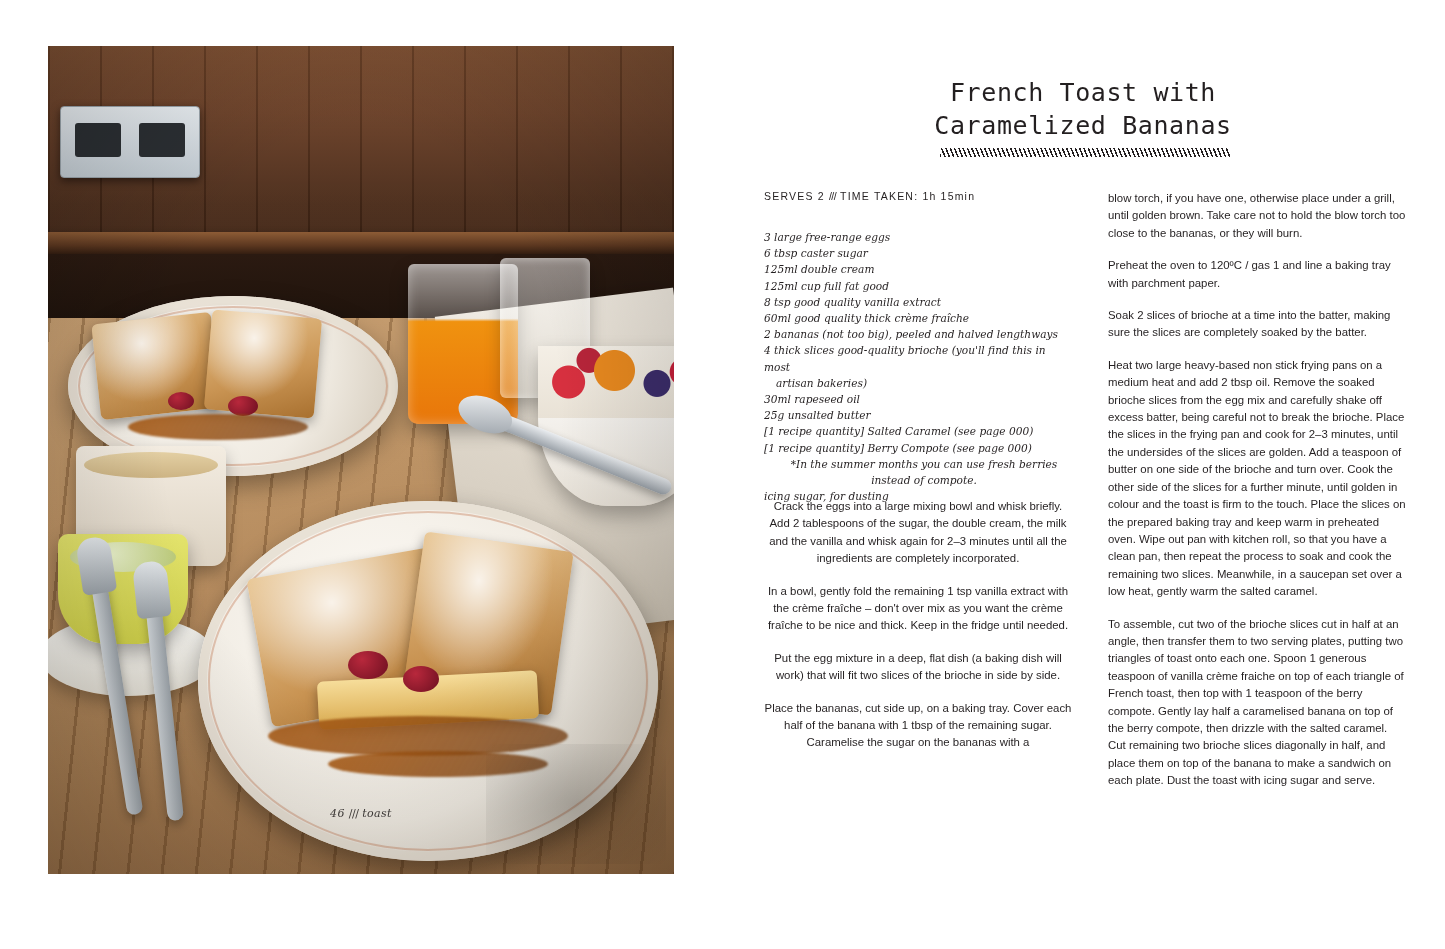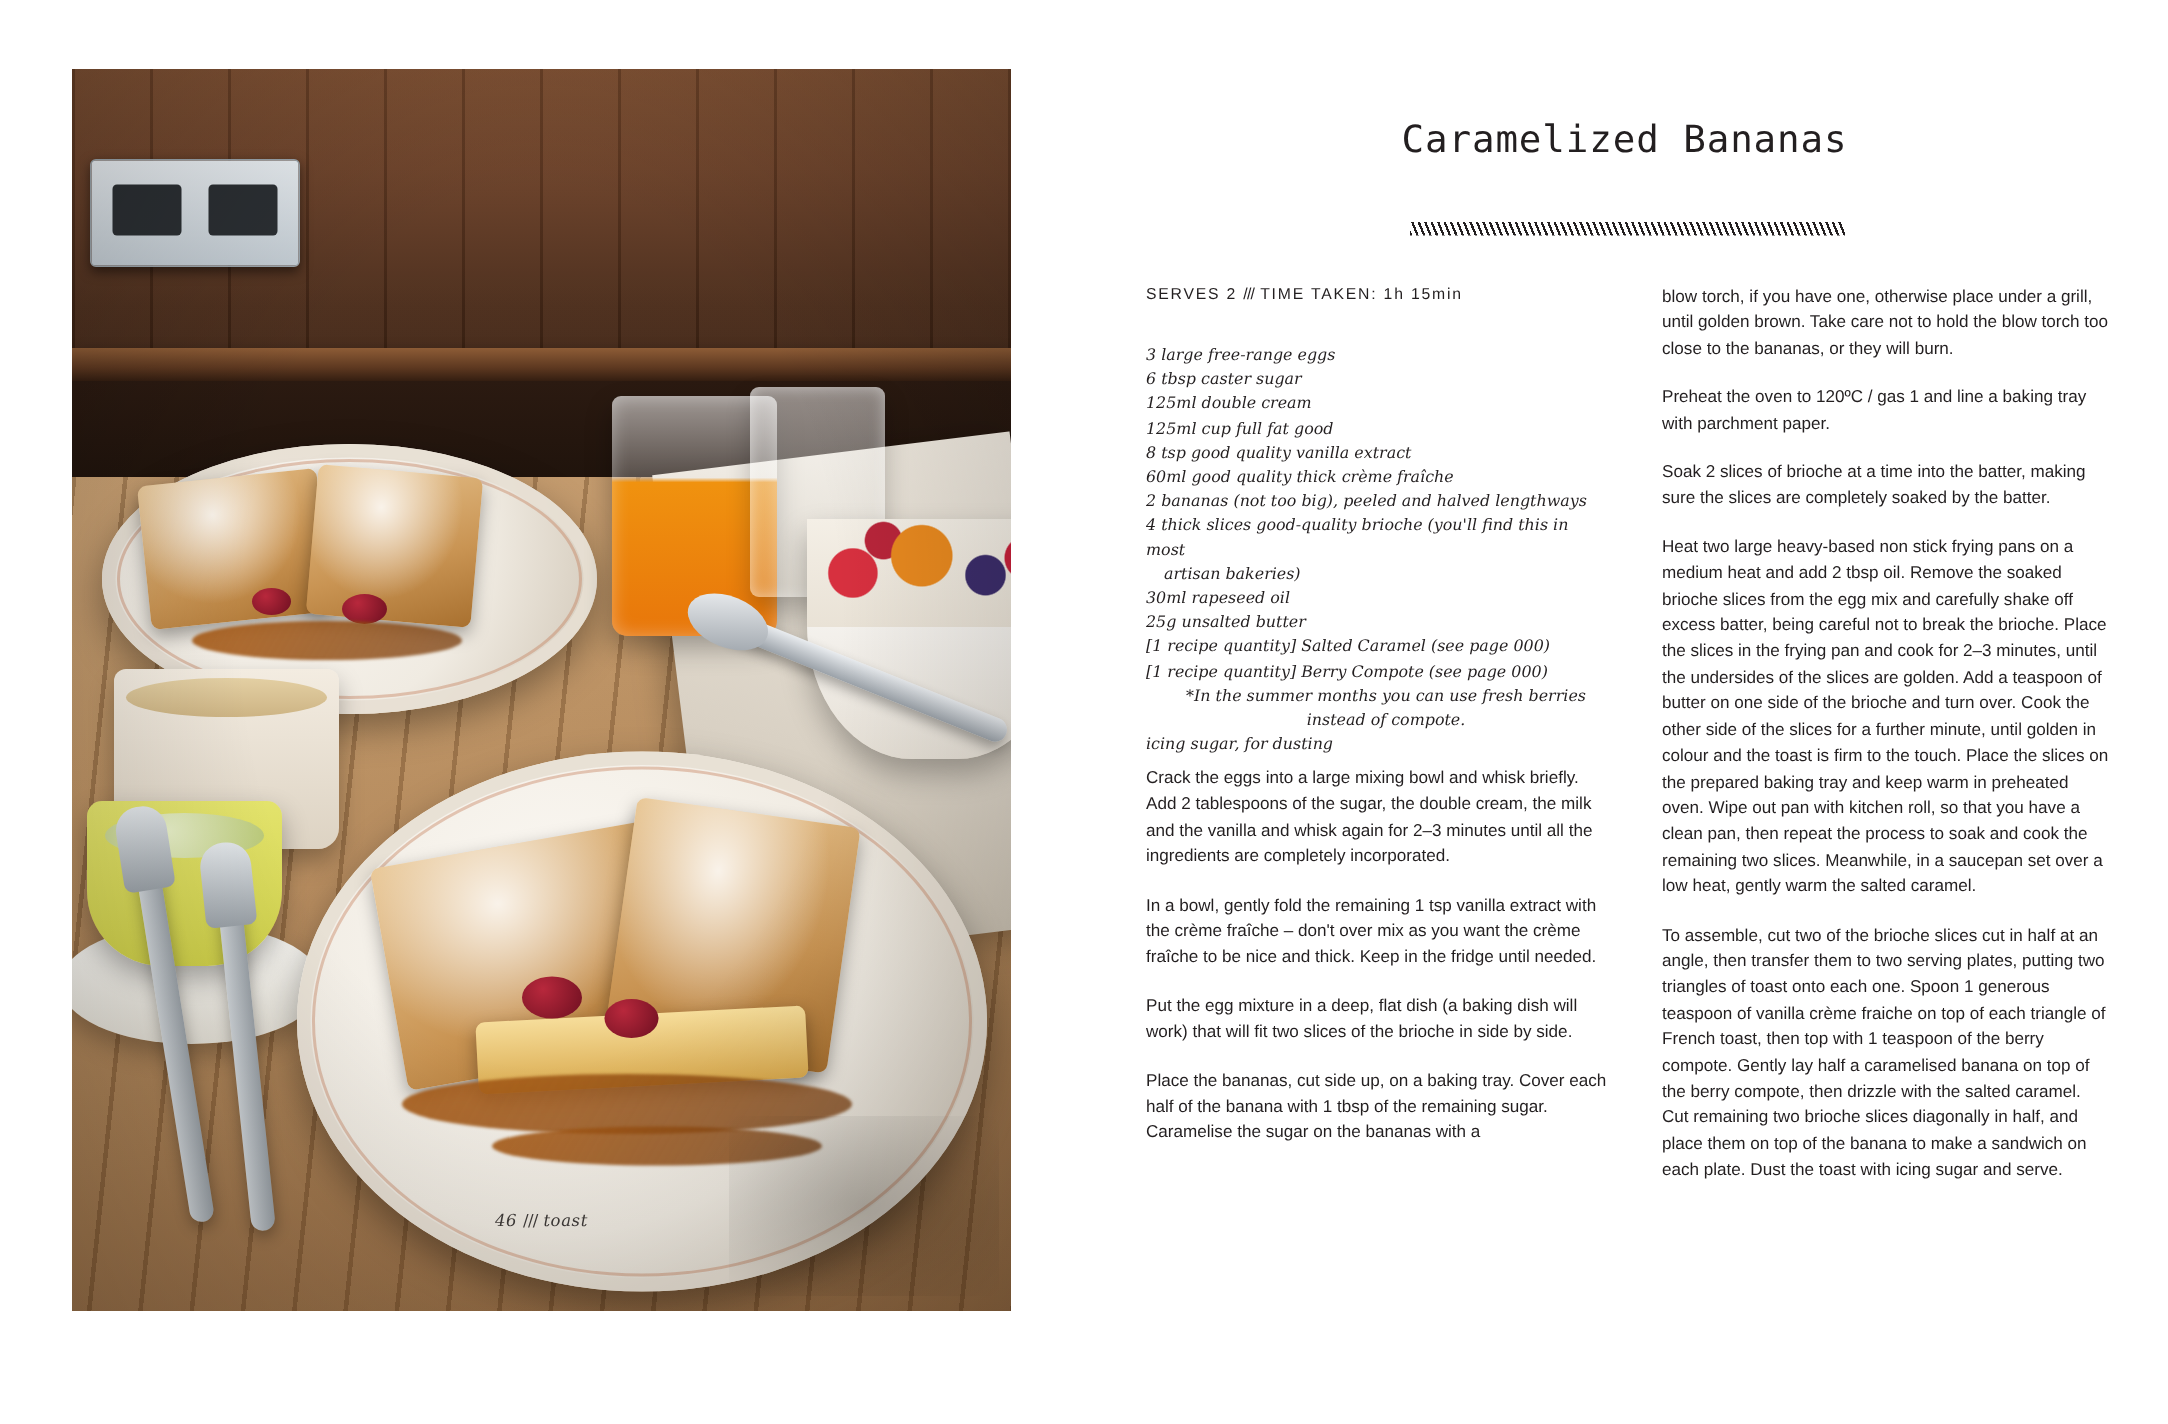--- a/index.html
+++ b/index.html
@@ -299,25 +299,26 @@
     line-height: 16.2px;
     color: #231f20;
   }
   .ingredients li { list-style: none; }
   .ingredients ul { margin: 0; padding: 0; }
   .ingredients .indent { padding-left: 12px; display: block; }
   .ingredients .note { padding-left: 10px; display: block; text-align: center; }
 
   .col-left {
     position: absolute;
-    left: 42px; top: 511px;
+    left: 42px; top: 498px;
     width: 308px;
     font-size: 11.4px;
     line-height: 17.4px;
     color: #231f20;
+    text-align: center;
   }
   .col-right {
     position: absolute;
     left: 386px; top: 190px;
     width: 300px;
     font-size: 11.4px;
     line-height: 17.4px;
     color: #231f20;
   }
   .col-left p, .col-right p { margin: 0 0 15px 0; }
@@ -388,20 +389,21 @@
 
     <div class="folio folio-left">
       <span>46</span>
       <span class="slashes">///</span>
       <span>toast</span>
     </div>
   </div>
 
   <div class="page-right">
     <div class="recipe-title">
+      <div>French Toast with</div>
       <div>Caramelized Bananas</div>
     </div>
     <div class="title-rule"></div>
 
     <div class="meta">
       <span>SERVES 2</span>
       <span class="slashes">///</span>
       <span>TIME TAKEN:</span>
       <span>1h 15min</span>
     </div>

